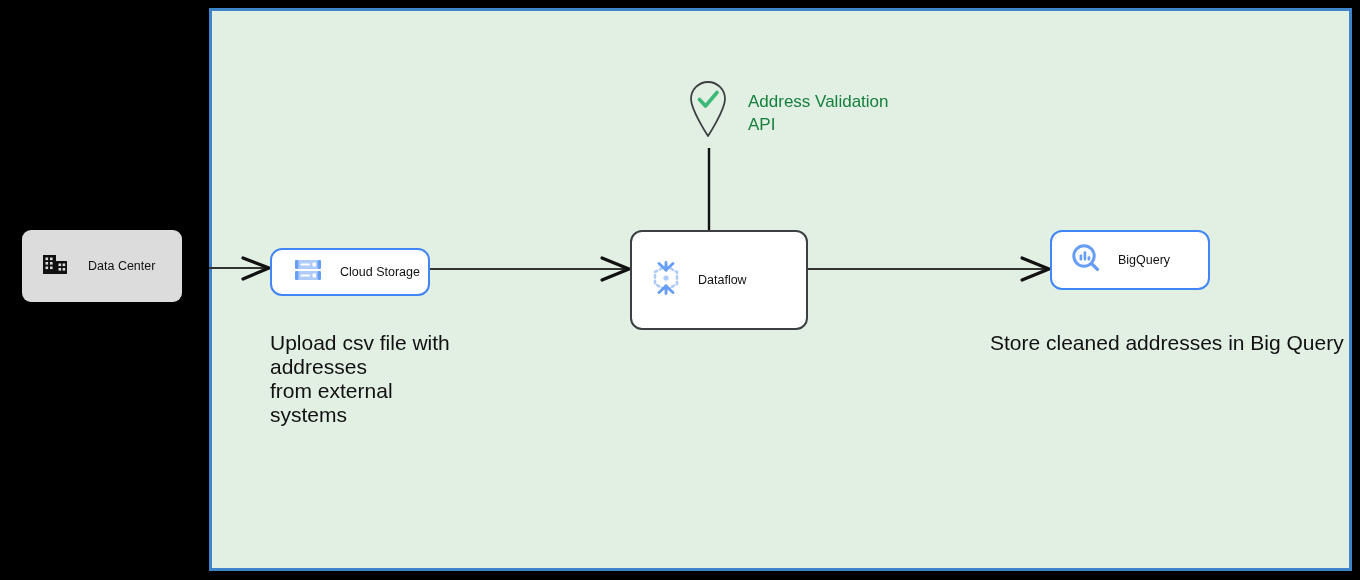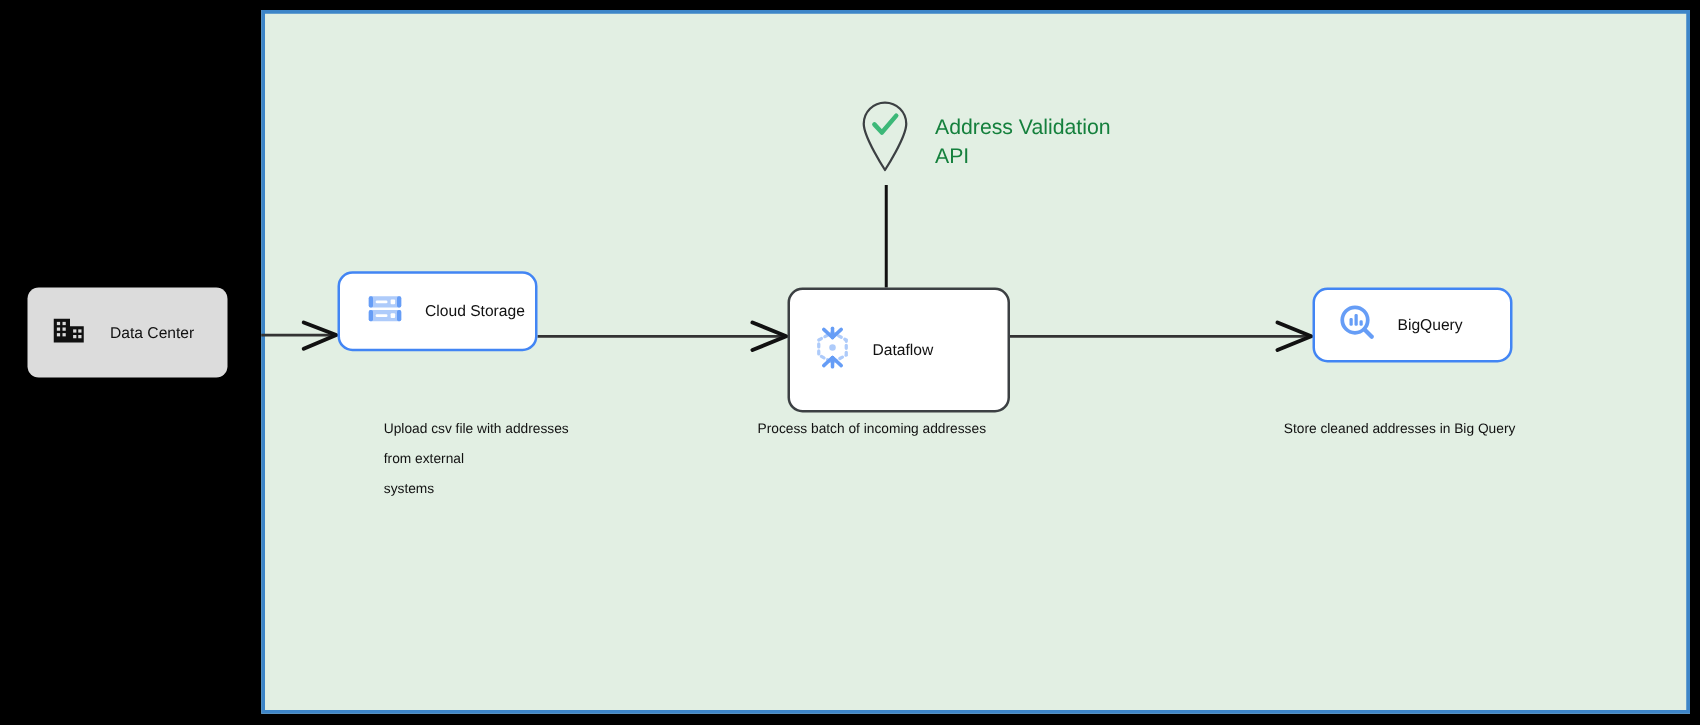--- a/index.html
+++ b/index.html
@@ -40,32 +40,31 @@
     position:absolute;
     background:#ffffff;
     border:2px solid #4285f4;
     border-radius:12px;
     display:flex; align-items:center;
     padding-left:18px;
   }
   .node.selected { border-color:#3c4043; border-width:2px; }
   .node-label { font-size:12.5px; color:#111; margin-left:16px; white-space:nowrap; }
 
-  #node-cloud-storage { left:270px; top:217px; width:160px; height:64px;padding-left:20px; }
+  #node-cloud-storage { left:270px; top:248px; width:160px; height:48px;padding-left:20px; }
   #node-dataflow      { left:630px; top:230px; width:178px; height:100px; }
   #node-bigquery      { left:1050px; top:230px; width:160px; height:60px; }
 
   
   .caption {
     position:absolute;
-    font-size:11px;
+    font-size:21px;
     color:#111;
     line-height:24px;
     white-space:pre-line;
-    margin-left:37px;
   }
   #caption-upload  { left:270px; top:331px; width:200px; }
   #caption-process { left:569px; top:331px; width:360px; }
   #caption-store   { left:990px; top:331px; width:400px; }
 
   
   #api-marker { position:absolute; left:685px; top:76px; width:46px; height:62px; }
   #api-label {
     position:absolute; left:748px; top:90px;
     font-size:17px; color:#15803d; line-height:23px;
@@ -186,16 +185,15 @@
         <path d="M14.5 23.5 L20.5 30 L32 16.5" fill="none" stroke="#3cb878" stroke-width="3.6" stroke-linecap="round" stroke-linejoin="round"></path>
       </svg>
     </span>
   </div>
   <div id="api-label">Address Validation
 API</div>
 
   <div class="caption" id="caption-upload">Upload csv file with addresses
 from external
 systems</div>
-  <div class="caption" id="caption-process">Process batch of incoming addresses</div>
   <div class="caption" id="caption-store">Store cleaned addresses in Big Query</div>
 
 </div>
 
 </body></html>

